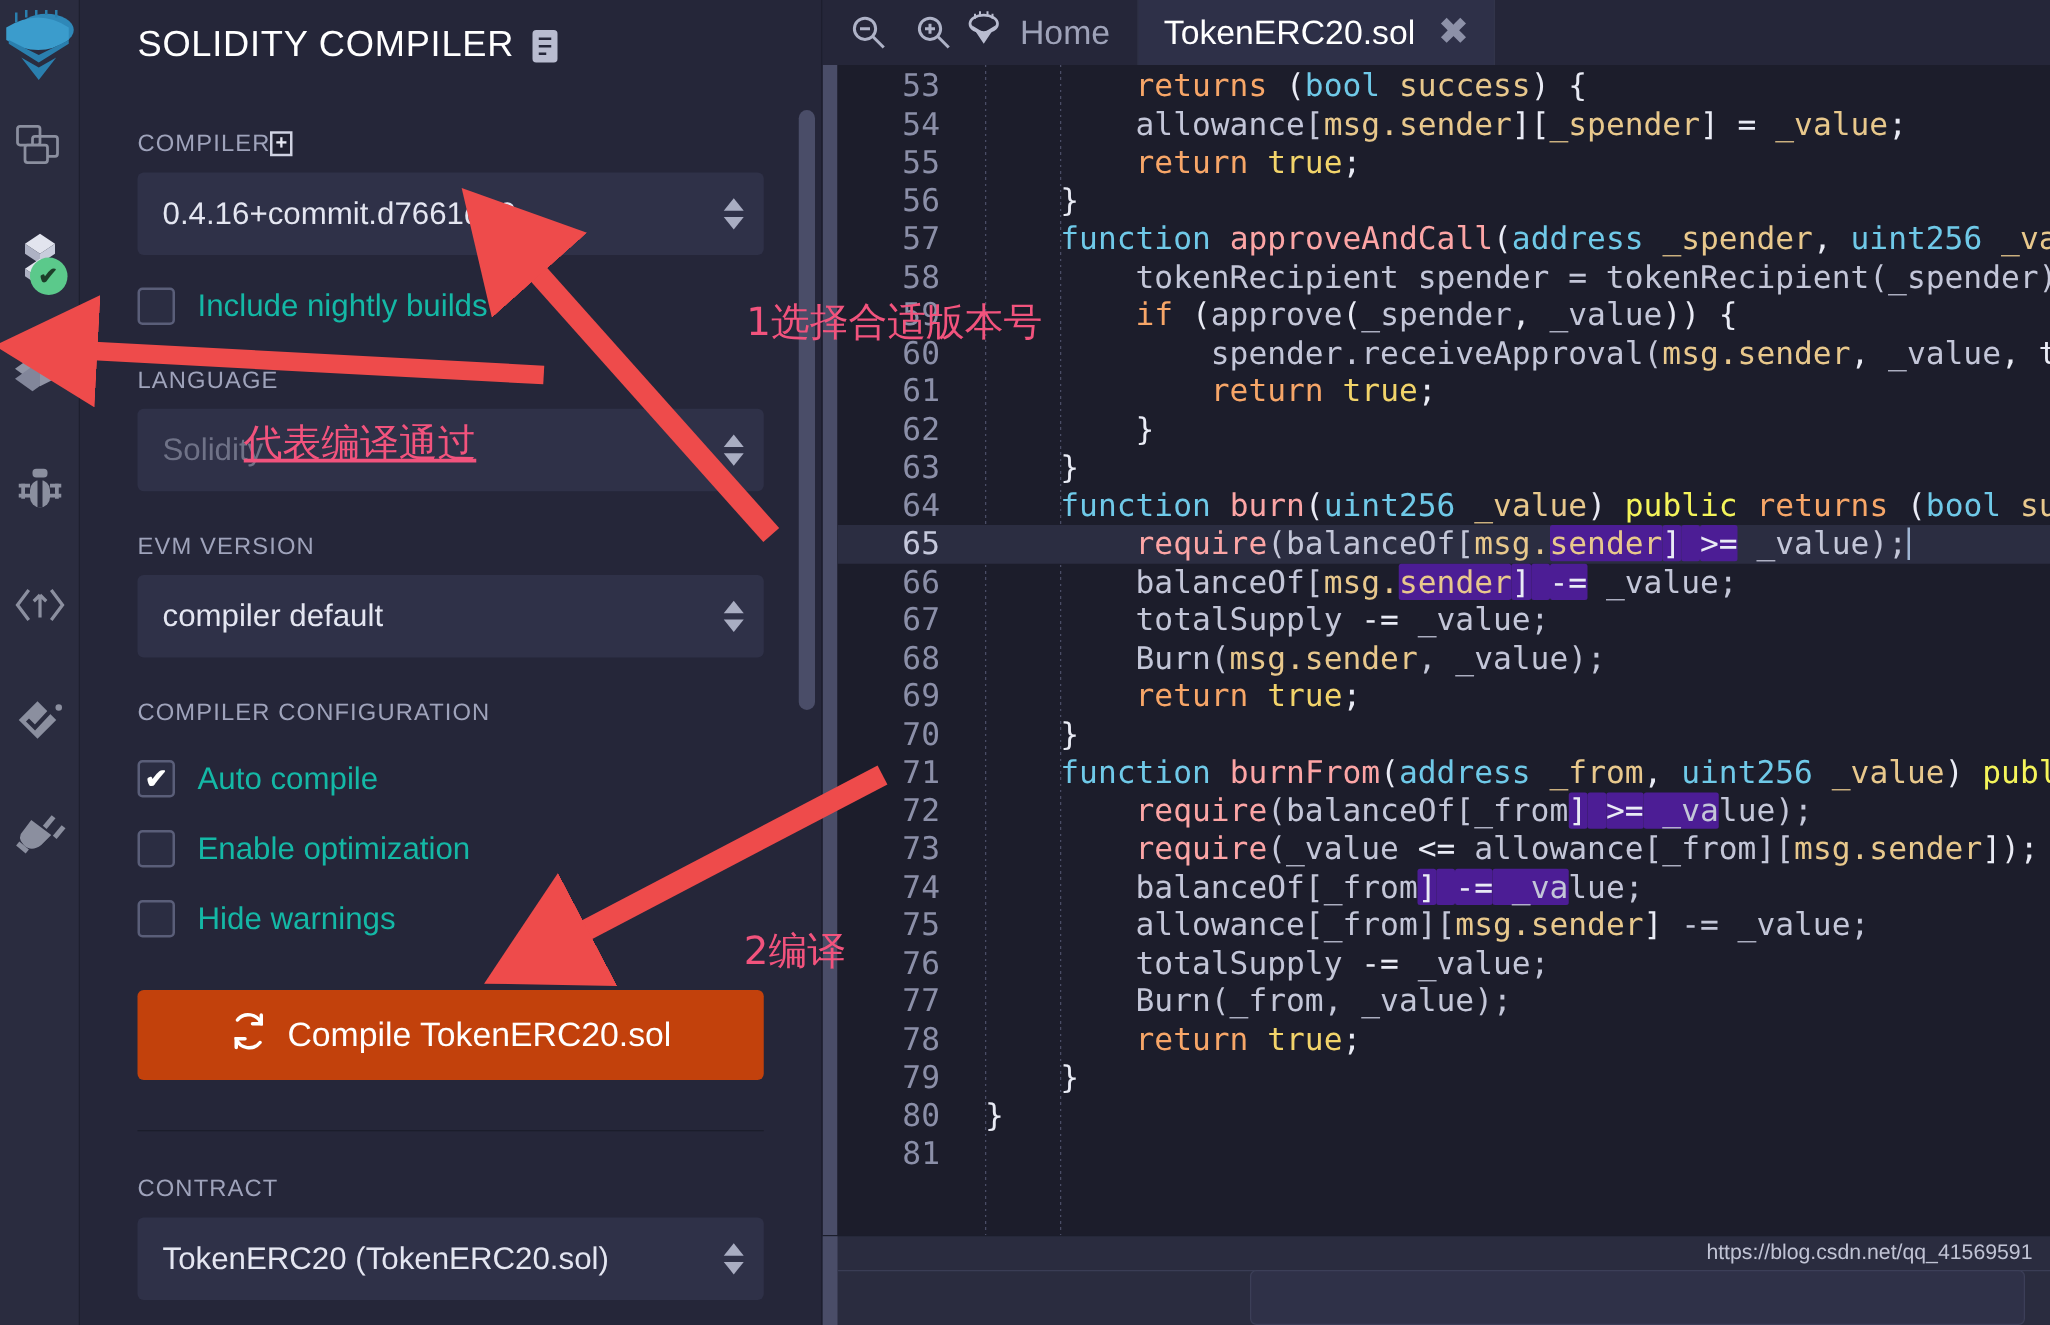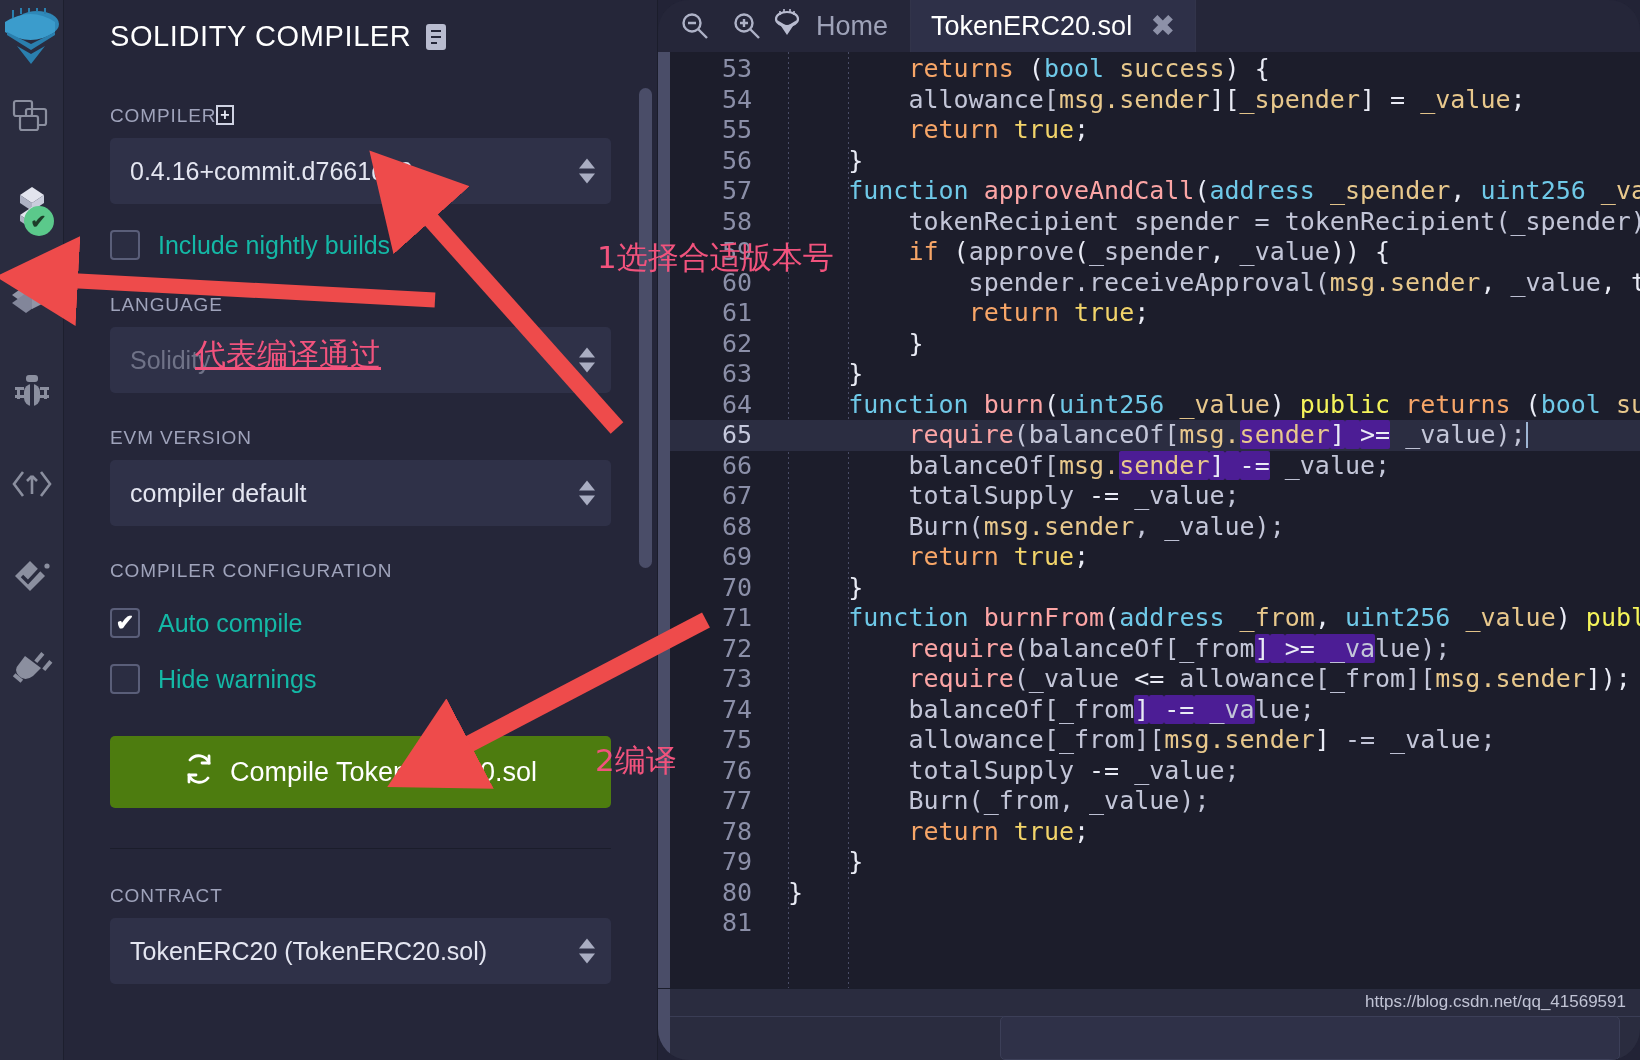--- a/index.html
+++ b/index.html
@@ -96,41 +96,41 @@
     display: flex; align-items: center; justify-content: center;
     flex: 0 0 30px;
   }
   .chk.on { background: #2b2d42; }
   .chk .tick { color: #ffffff; font-size: 22px; line-height: 1; font-weight: bold; }
   .chk-label { color: #14b8a6; font-size: 25px; }
 
   .compile-btn {
     margin-top: 42px;
     height: 72px; width: 100%;
-    background: #4d7c0f;
+    background: #c2410c;
     border: none; border-radius: 5px;
     color: #ffffff; font-size: 27px;
     display: flex; align-items: center; justify-content: center; gap: 16px;
     cursor: pointer;
   }
 
   .divider { margin-top: 40px; border-top: 1px solid #1b1d2b; }
 
   
   .panel-scroll {
     position: absolute; right: 5px; top: 88px;
     width: 13px; height: 480px; border-radius: 7px;
     background: #4a4d68;
   }
 
   
   .editor-area {
     flex: 1 1 auto; height: 1060px;
     background: #252639;
-    position: relative; overflow: hidden; border-radius: 31px;
+    position: relative; overflow: hidden;
   }
   .tabbar {
     height: 52px; display: flex; align-items: center;
     background: #252639;
     position: relative;
   }
   .tabbar-tools {
     display: flex; align-items: center; gap: 22px;
     padding-left: 22px; height: 52px;
   }
@@ -414,20 +414,24 @@
         <span>COMPILER CONFIGURATION</span>
       </div>
 
       <div class="chk-row">
         <span class="chk on">
           <span class="tick">✔</span>
         </span>
         <span class="chk-label">Auto compile</span>
       </div>
 
+      <div class="chk-row">
+        <span class="chk"></span>
+        <span class="chk-label">Enable optimization</span>
+      </div>
 
       <div class="chk-row">
         <span class="chk"></span>
         <span class="chk-label">Hide warnings</span>
       </div>
 
       <button class="compile-btn">
         <span>
           <svg width="30" height="30" viewBox="0 0 30 30" fill="none" stroke="#ffffff" stroke-width="2.8" stroke-linecap="round">
             <path d="M25 9 A11 11 0 0 0 6 6"></path>

